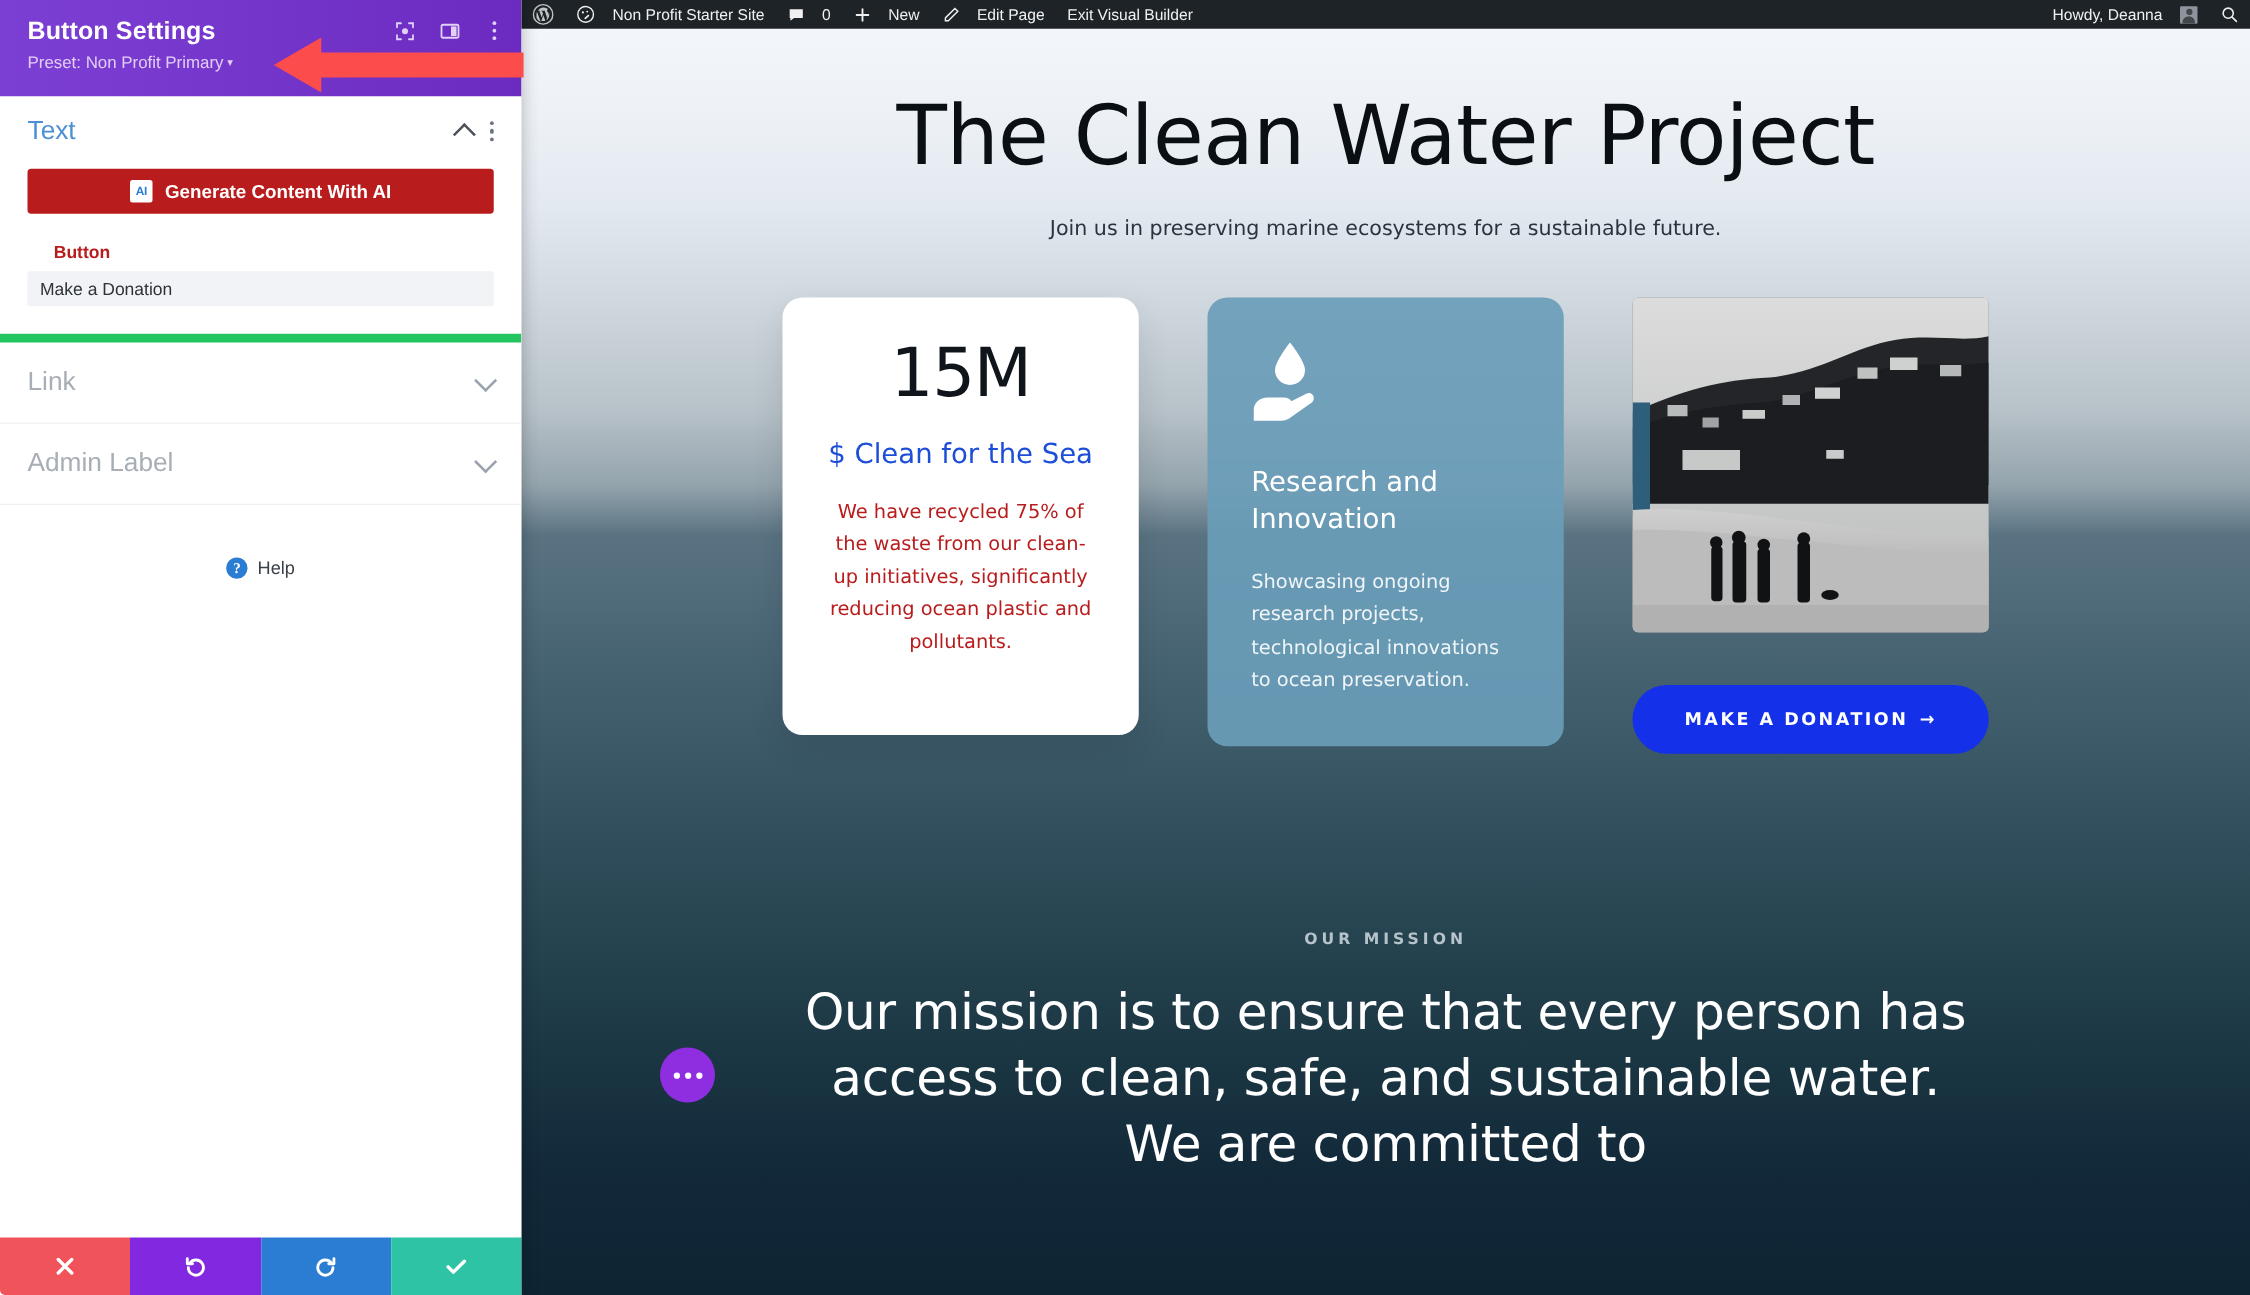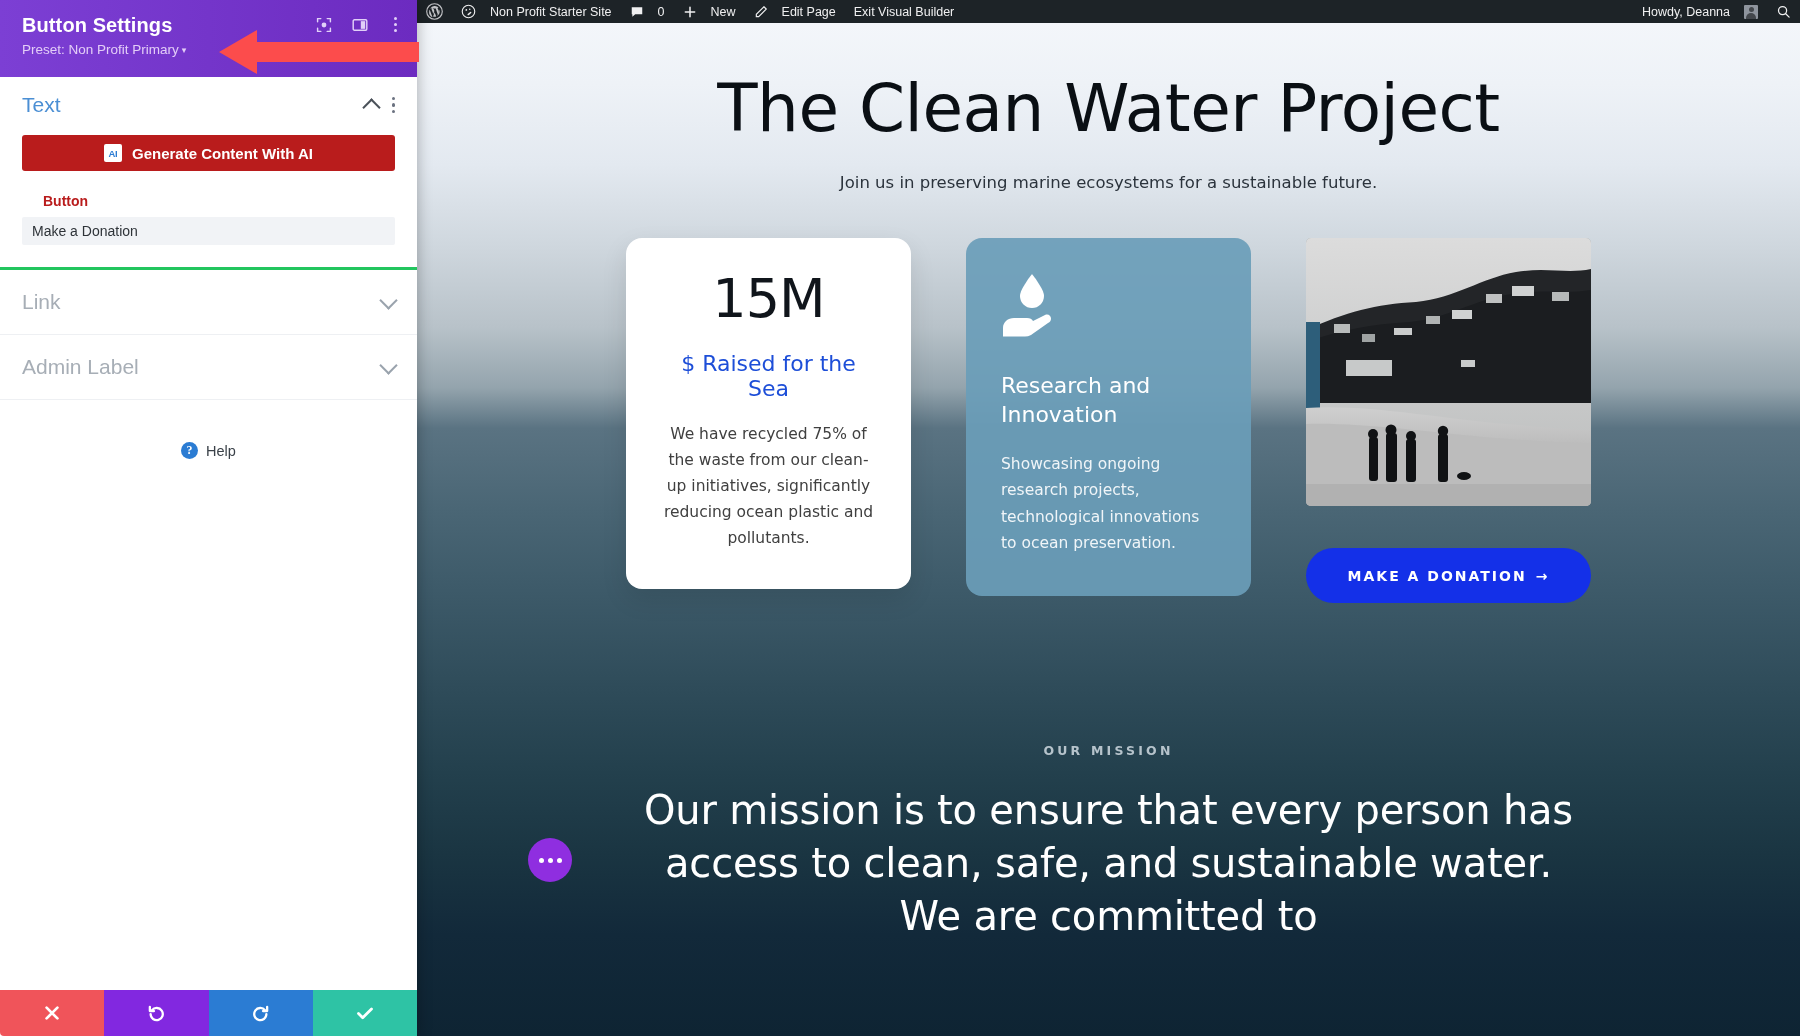--- a/index.html
+++ b/index.html
@@ -67,21 +67,21 @@
   .search-input::placeholder { color:#a9adb4; }
   .filter-btn {
     background:#e7eaef; color:#3a4048; font-size:13.5px;
     padding: 5px 11px 5px 9px; border-radius:3px; cursor:pointer;
     display:flex; align-items:center; gap:5px; line-height:1;
   }
   .filter-plus { font-size:14px; font-weight:400;}
 
   .panel-body { flex:1; overflow:hidden; background:#fff; }
 
-  .section-open { padding: 16px 22px 22px 22px; border-bottom:3px solid #22c55e; }
+  .section-open { padding: 16px 22px 22px 22px; border-bottom:7px solid #22c55e; }
   .sec-head { display:flex; align-items:center; justify-content:space-between; }
   .sec-title-open { color:#4b8fd4; font-size:21px; font-weight:400; }
   .sec-head-ctrls { display:flex; align-items:center; gap:14px; }
   .chev { width:13px; height:13px; border-left:2px solid #9aa3ad; border-bottom:2px solid #9aa3ad; display:block; cursor:pointer;}
   .chev.up { transform: rotate(135deg); margin-top:4px; border-color:#4a5159;}
   .chev.down { transform: rotate(-45deg); margin-bottom:4px; }
   .dots-v2 { display:flex; flex-direction:column; gap:3px; align-items:center; cursor:pointer;}
   .dots-v2 i { width:3.2px;height:3.2px;border-radius:50%;background:#6b7280;display:block;}
 
   .ai-btn {
@@ -171,21 +171,21 @@
   }
   .card { width: 285px; }
   .card-white {
     background:#fff; border-radius:16px; padding: 34px 35px 38px 35px;
     min-height: 350px;
     box-shadow: 0 10px 26px rgba(0,0,0,.10);
     text-align: center;
   }
   .stat-num { font-size:54px; color:#10151b; line-height:1; font-family:"DejaVu Sans", sans-serif; letter-spacing:-1px;}
   .stat-label { font-size:22px; color:#1d4ed8; margin-top:25px; font-family:"DejaVu Sans", sans-serif;}
-  .stat-body { font-size:15.5px; color:#404040; line-height:1.68; margin-top:20px; font-family:"DejaVu Sans", sans-serif;}
+  .stat-body { font-size:15.5px; color:#b91c1c; line-height:1.68; margin-top:20px; font-family:"DejaVu Sans", sans-serif;}
 
   .card-blue {
     background: rgba(106,157,185,0.92);
     border-radius:16px; padding: 34px 35px 40px 35px;
     min-height: 350px;
   }
   .drop-icon { margin-bottom: 26px; }
   .card-blue-title { font-size:22px; color:#fff; line-height:1.3; font-family:"DejaVu Sans", sans-serif; }
   .card-blue-body { font-size:15.5px; color:#f0f5f8; line-height:1.68; margin-top:22px; font-family:"DejaVu Sans", sans-serif;}
 
@@ -277,21 +277,21 @@
   <div id="canvas">
 
     <h1 class="hero-title">The Clean Water Project</h1>
     <div class="hero-sub">Join us in preserving marine ecosystems for a sustainable future.</div>
 
     <div class="cards">
 
       <div class="card">
         <div class="card-white">
           <div class="stat-num">15M</div>
-          <div class="stat-label">$ Raised for the Sea</div>
+          <div class="stat-label">$ Clean for the Sea</div>
           <div class="stat-body">We have recycled 75% of the waste from our clean-up initiatives, significantly reducing ocean plastic and pollutants.</div>
         </div>
       </div>
 
       <div class="card">
         <div class="card-blue">
           <div class="drop-icon">
             <svg width="62" height="70" viewBox="0 0 62 70">
               <path d="M31 2c0 0-12 15-12 22a12 12 0 0 0 24 0c0-7-12-22-12-22z" fill="#ffffff"></path>
               <path d="M2 56c0-6 5-10 11-10h13c3 0 5 1 6 3l12-6c3-1.5 6 .5 6 3.5 0 2-1 3.5-3 4.5L30 63c-2 1-4 1.5-6 1.5H2z" fill="#ffffff"></path>

